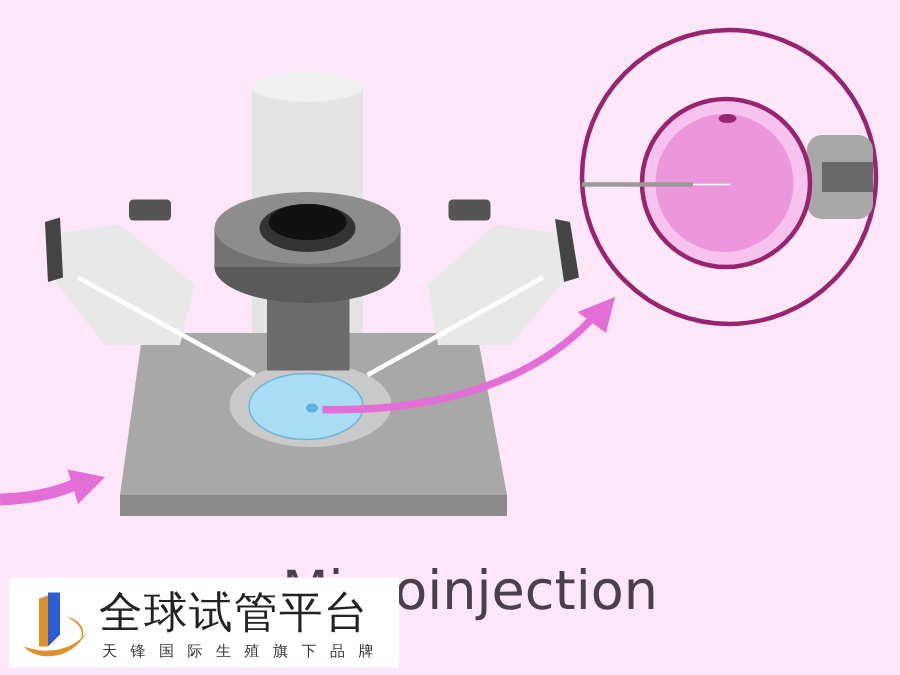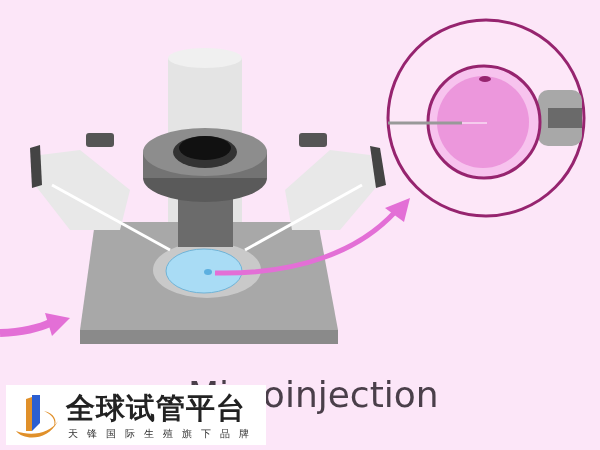--- a/index.html
+++ b/index.html
@@ -1,20 +1,20 @@
 <!DOCTYPE html>
 <html><head>
 <meta charset="utf-8">
 <style>
   html,body{margin:0;padding:0;}
   body{width:600px;height:450px;overflow:hidden;background:#fce6f8;position:relative;font-family:"DejaVu Sans",sans-serif;}
   .scene{position:absolute;left:0;top:0;width:600px;height:450px;}
   .caption{position:absolute;left:188px;top:374px;font-size:36px;color:#4a3f4a;font-family:"DejaVu Sans",sans-serif;letter-spacing:0px;}
   .logo{position:absolute;left:6px;top:385px;width:260px;height:60px;background:#ffffff;}
-  .logo-title{position:absolute;left:60px;top:4px;font-size:29px;font-weight:bold;color:#222;font-family:"DejaVu Serif",serif;letter-spacing:1px;}
+  .logo-title{position:absolute;left:60px;top:4px;font-size:29px;font-weight:normal;color:#222;font-family:"DejaVu Serif",serif;letter-spacing:1px;}
   .logo-sub{position:absolute;left:62px;top:42px;font-size:10px;color:#333;letter-spacing:9px;}
   .logo-mark{position:absolute;left:8px;top:6px;width:48px;height:50px;}
 </style>
 </head>
 <body>
 
 <svg class="scene" viewBox="0 0 600 450" width="600" height="450">
 
   <g>
     <rect x="168" y="58" width="74" height="190" fill="#e4e4e4"></rect>

